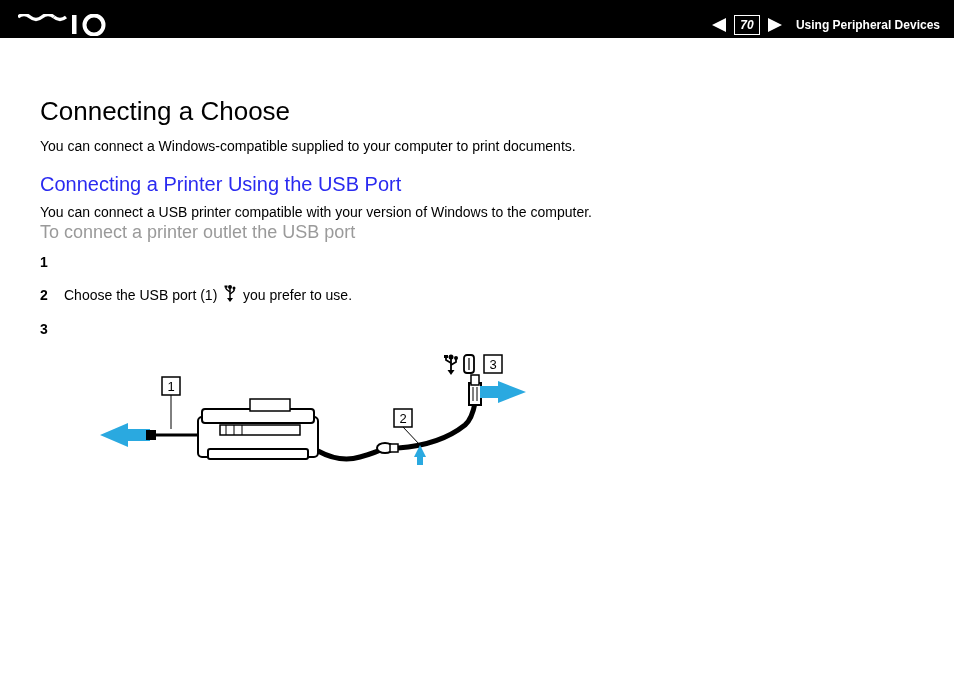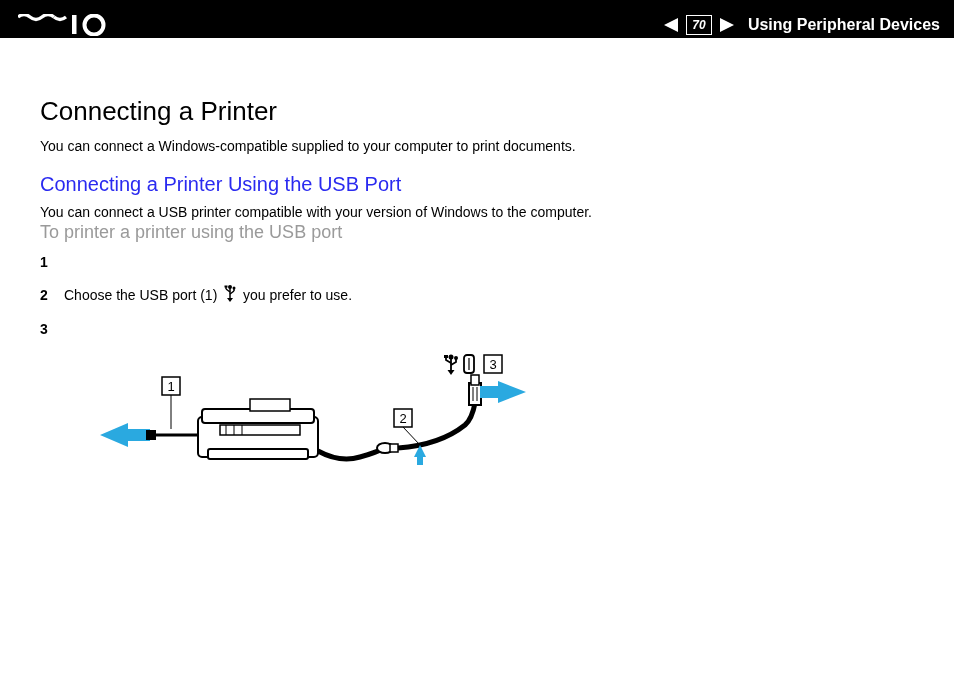--- a/index.html
+++ b/index.html
@@ -36,21 +36,21 @@
     display: flex;
     align-items: center;
     justify-content: center;
     font-size: 12px;
     font-style: italic;
     font-weight: bold;
     padding: 0 4px;
   }
   .section-title {
     color: #fff;
-    font-size: 16px;
+    font-size: 12px;
     font-weight: bold;
     margin-left: 8px;
   }
   .content {
     padding: 58px 40px 20px 40px;
   }
   h1 {
     font-size: 26px;
     font-weight: normal;
     margin-bottom: 10px;
@@ -131,27 +131,27 @@
     <span class="nav-arrow-right">
       <svg width="16" height="14">
           <polygon points="2,0 16,7 2,14" fill="#fff"></polygon>
         </svg>
     </span>
     <span class="section-title">Using Peripheral Devices</span>
   </div>
 </div>
 
 <div class="content">
-  <h1>Connecting a Printer</h1>
+  <h1>Connecting a Choose</h1>
   <p class="intro">You can connect a Windows-compatible supplied to your computer to print documents.</p>
 
   <h2 class="blue">Connecting a Printer Using the USB Port</h2>
   <p class="sub">You can connect a USB printer compatible with your version of Windows to the computer.</p>
 
-  <h3 class="gray">To printer a printer using the USB port</h3>
+  <h3 class="gray">To connect a printer outlet the USB port</h3>
 
   <ol class="steps">
     <li>
       <span class="step-num">1</span>
     </li>
     <li>
       <span class="step-num">2</span>
       <span>
         <span>Choose the USB port (1) </span>
         <span class="usb-inline">

